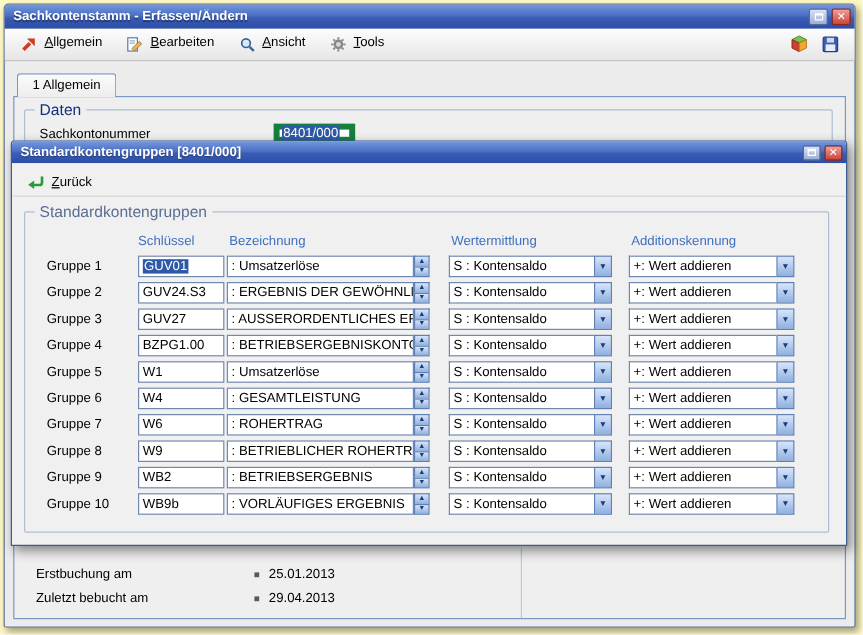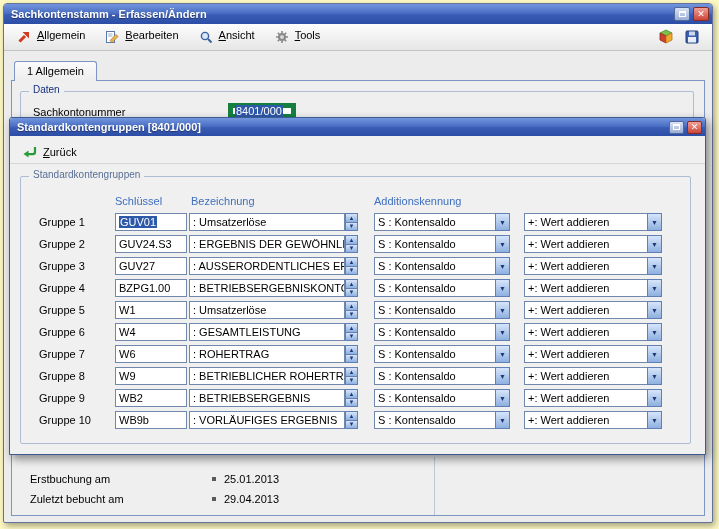--- a/index.html
+++ b/index.html
@@ -53,21 +53,21 @@
 
   .content-panel {
     position:absolute; left:7px; right:7px; top:76px; bottom:6px;
     border:1px solid #7c96c4; background:#efefef;
   }
   .fs {
     position:absolute; border:1px solid #aebdd4; border-radius:2px;
   }
   .fs > .legend {
     position:absolute; top:-8px; left:8px; background:#efefef; padding:0 4px;
-    font-size:10px;
+    font-size:13px;
   }
   .fs-daten { left:8px; top:10px; right:10px; height:330px; }
   .fs-daten > .legend { color:#15317e; }
   .form-label { position:absolute; font-size:11px; }
   .inputbox {
     position:absolute; height:16px; background:#fff; border:5px solid #15803d;
     display:flex; align-items:center; padding:0 2px; font-size:11px;
   }
   .sel { background:#2e58a8; color:#fff; padding:0 1px; }
 
@@ -266,20 +266,21 @@
     </div>
 
     <div class="fs fs-skg">
       <span class="legend">Standardkontengruppen</span>
 
       <div class="grid">
         <div class="grid-header">
           <span class="c-label"></span>
           <span class="h-sch">Schlüssel</span>
           <span class="h-bez">Bezeichnung</span>
+          <span class="h-wert">Wertermittlung</span>
           <span class="h-add">Additionskennung</span>
         </div>
         <div id="grid-rows">
             <div class="grid-row">
               <span class="c-label">Gruppe 1</span>
               <span class="field cell-sch">
                 <span class="sel">GUV01</span>
               </span>
               <span class="field cell-bez">: Umsatzerlöse</span>
               <span class="spinner">

